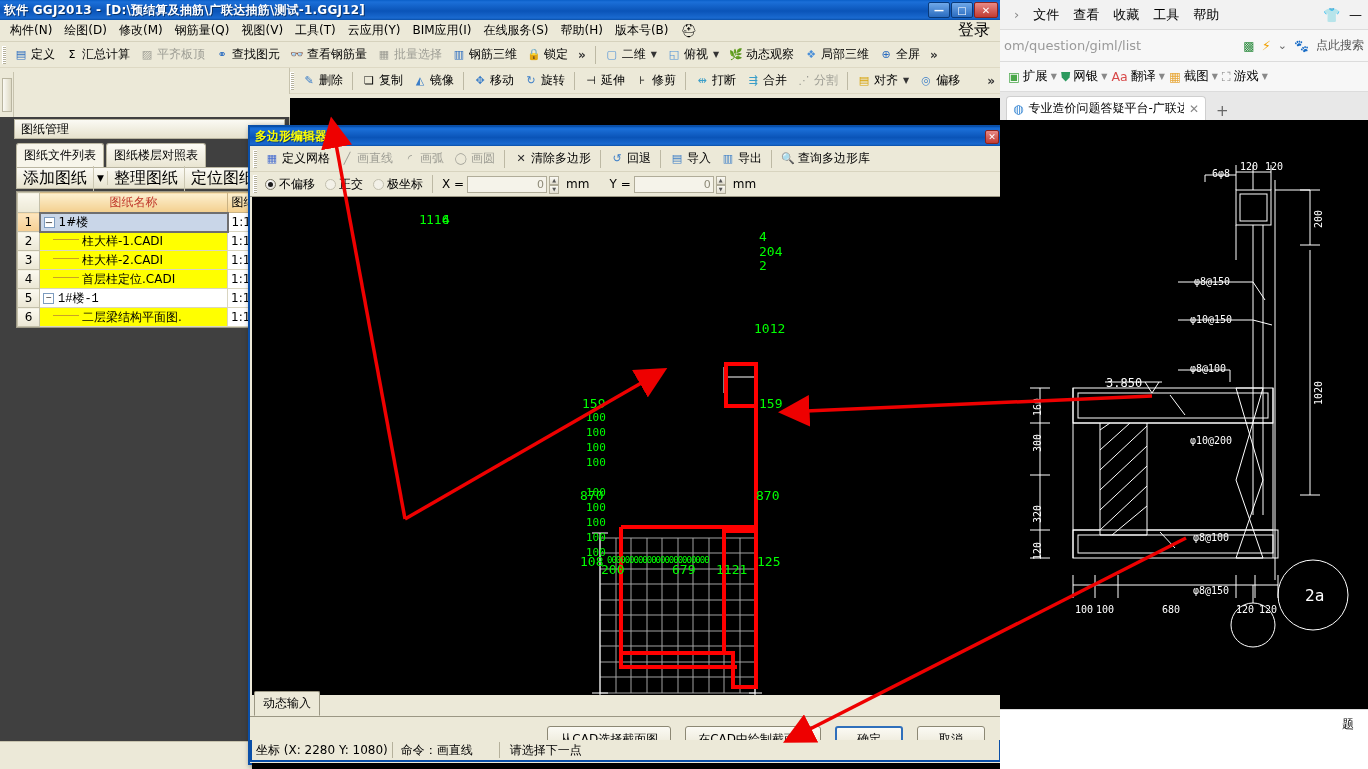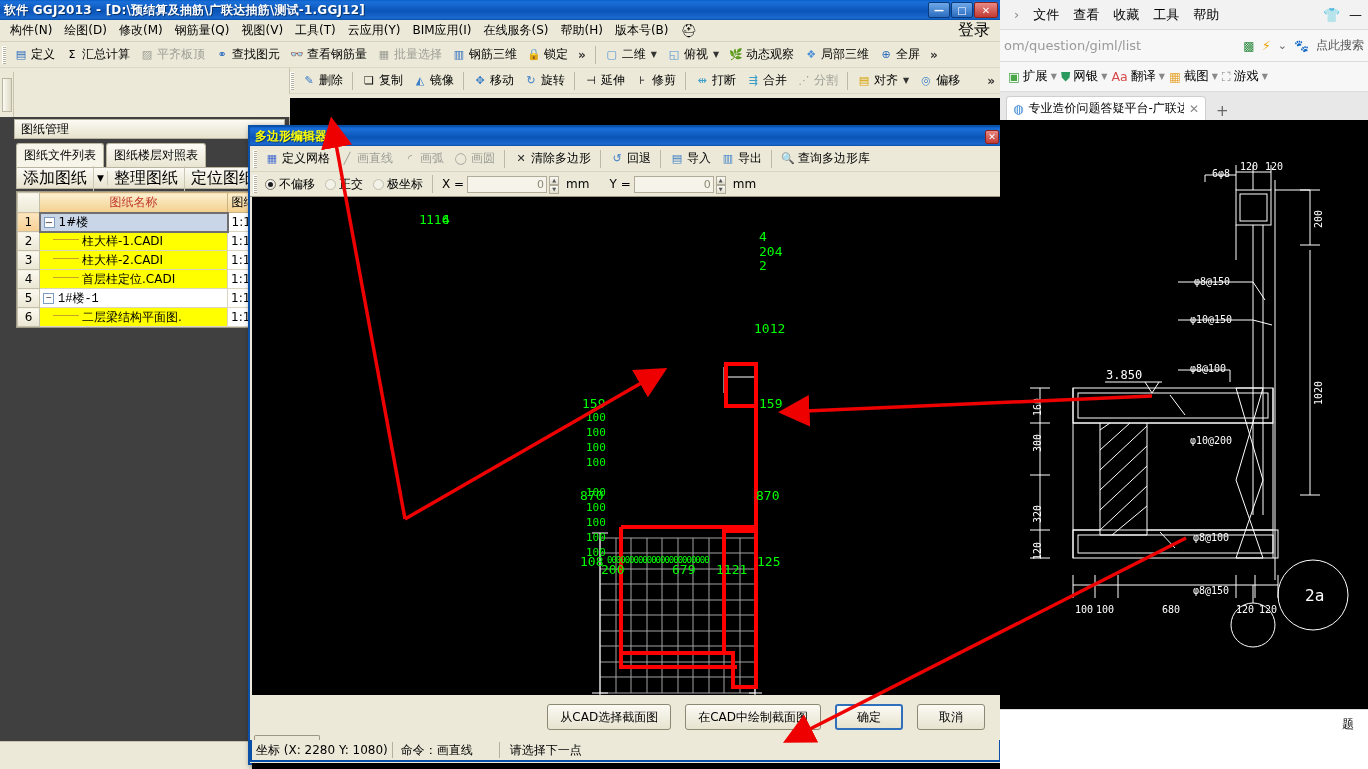--- a/index.html
+++ b/index.html
@@ -610,28 +610,28 @@
     <div class="grn sm" style="left:334px;top:289px;">100</div>
     <div class="grn sm" style="left:334px;top:304px;">100</div>
     <div class="grn sm" style="left:334px;top:319px;">100</div>
     <div class="grn sm" style="left:334px;top:334px;">100</div>
     <div class="grn sm" style="left:334px;top:349px;">100</div>
     
     <div class="grn tiny" style="left:355px;top:358px;letter-spacing:-1px;">00000000000000000000000</div>
   </div>
 
   <div id="dlg-bottom">
+    <div id="dyn-tab-row">
+      <div id="dyn-tab">动态输入</div>
+    </div>
     <div id="btn-row">
       <div class="dbtn">从CAD选择截面图</div>
       <div class="dbtn">在CAD中绘制截面图</div>
       <div class="dbtn def">确定</div>
       <div class="dbtn">取消</div>
-    </div>
-    <div id="dyn-tab-row">
-      <div id="dyn-tab">动态输入</div>
     </div>
   </div>
 </div>
 
 <div style="position:absolute;left:250px;top:740px;width:751px;height:22px;background:#ece9d8;
             border-left:2px solid #0a4fa8;border-right:2px solid #0a4fa8;border-bottom:2px solid #0a4fa8;
             display:flex;align-items:center;font-size:12px;">
   <span style="padding:0 4px;">坐标 (X: 2280 Y: 1080)</span>
   <span style="width:1px;height:16px;background:#b5b19c;"></span>
   <span style="padding:0 8px;">命令：画直线</span>
@@ -786,21 +786,21 @@
       </svg>
 
       <div class="wht" style="left:212px;top:48px;">6φ8</div>
       <div class="wht" style="left:240px;top:41px;">120</div>
       <div class="wht" style="left:265px;top:41px;">120</div>
       <div class="wht vt" style="left:313px;top:108px;">200</div>
       <div class="wht vt" style="left:313px;top:285px;">1020</div>
       <div class="wht" style="left:194px;top:156px;">φ8@150</div>
       <div class="wht" style="left:190px;top:194px;">φ10@150</div>
       <div class="wht" style="left:190px;top:243px;">φ8@100</div>
-      <div class="wht" style="left:106px;top:248px;font-size:12px;">3.850</div>
+      <div class="wht" style="left:106px;top:256px;font-size:12px;">3.850</div>
       <div class="wht vt" style="left:32px;top:296px;">160</div>
       <div class="wht vt" style="left:32px;top:332px;">300</div>
       <div class="wht vt" style="left:32px;top:403px;">320</div>
       <div class="wht vt" style="left:32px;top:440px;">120</div>
       <div class="wht" style="left:190px;top:315px;">φ10@200</div>
       <div class="wht" style="left:193px;top:412px;">φ8@100</div>
       <div class="wht" style="left:193px;top:465px;">φ8@150</div>
       <div class="wht" style="left:75px;top:484px;">100</div>
       <div class="wht" style="left:96px;top:484px;">100</div>
       <div class="wht" style="left:162px;top:484px;">680</div>

